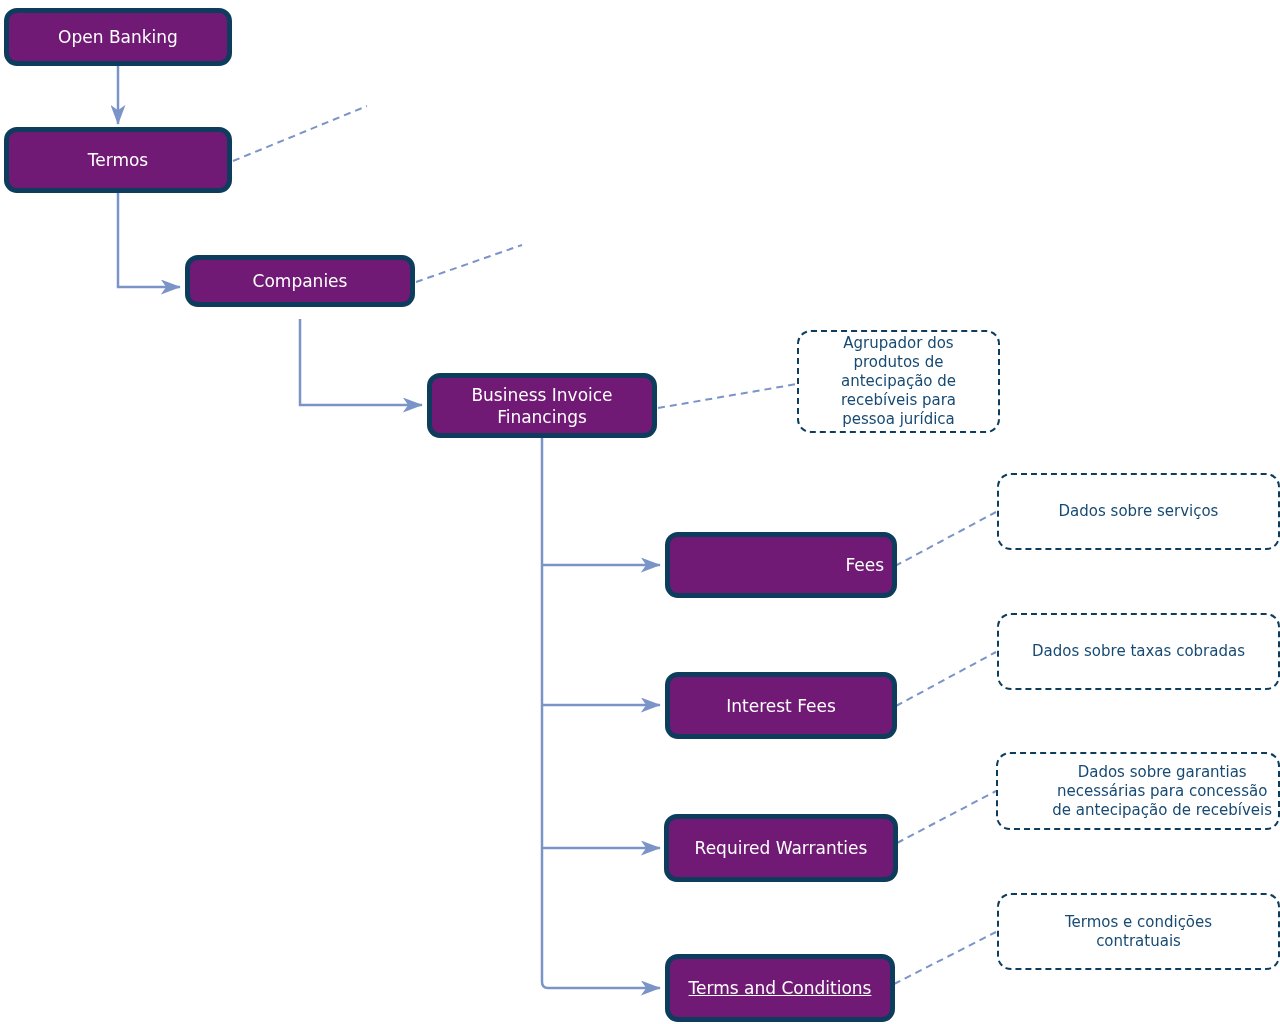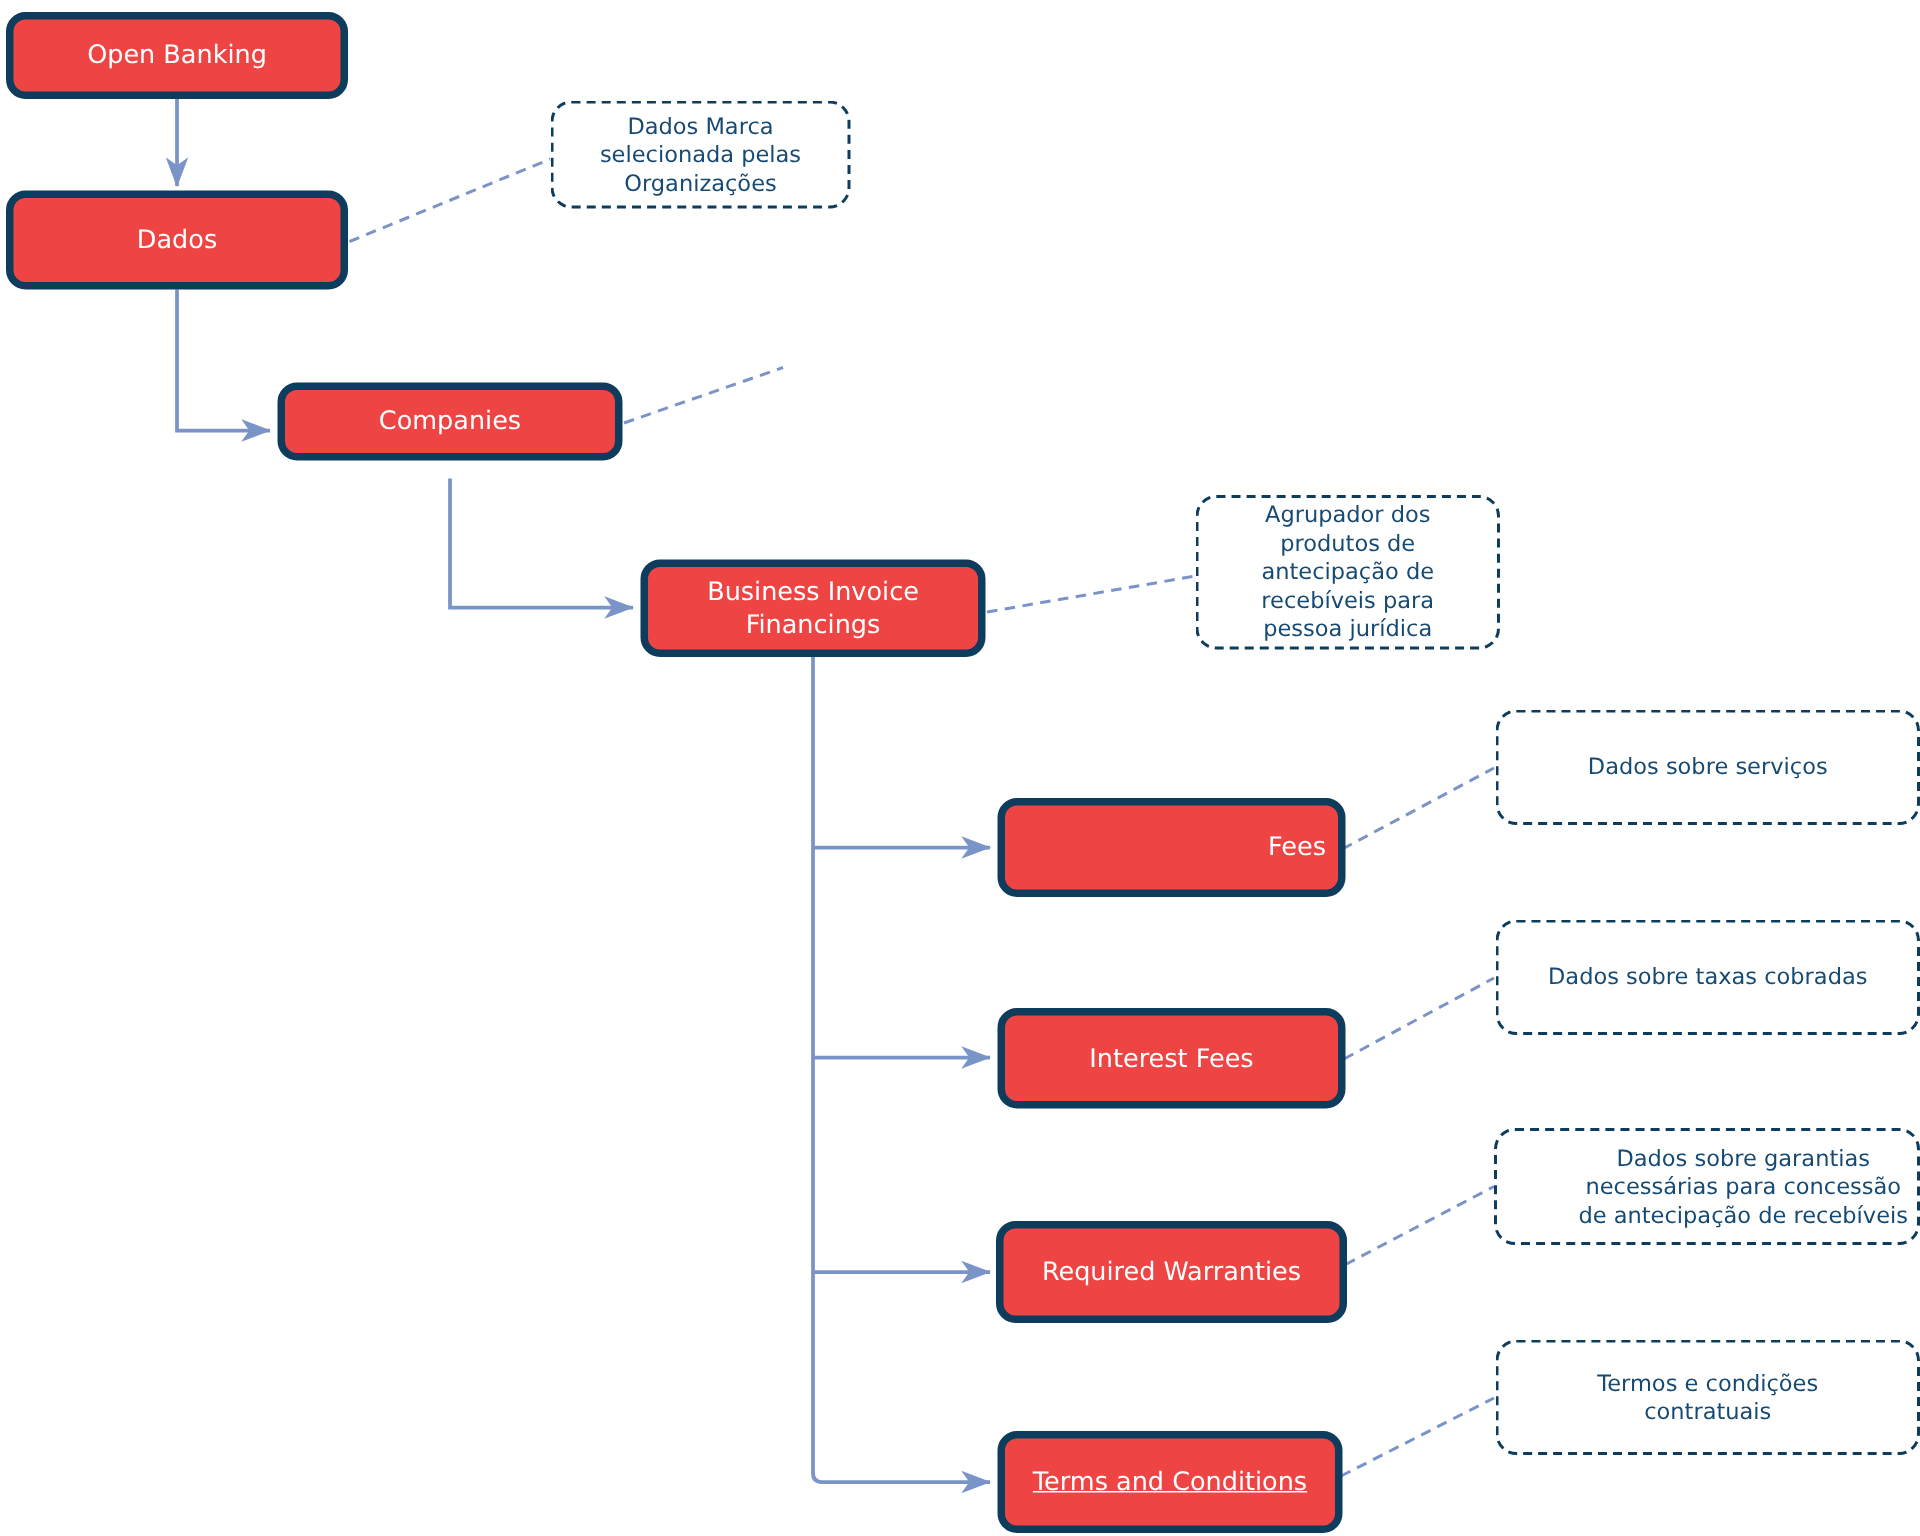--- a/index.html
+++ b/index.html
@@ -15,21 +15,21 @@
     overflow: hidden;
   }
   .connector-layer {
     position: absolute;
     left: 0; top: 0;
     width: 1280px; height: 1024px;
   }
   .node {
     position: absolute;
     box-sizing: border-box;
-    background: #ef4444;
+    background: #701a75;
     border: 5px solid #0d3c5c;
     border-radius: 13px;
     display: flex;
     align-items: center;
     justify-content: center;
     text-align: center;
     color: #ffffff;
     font-size: 17px;
     line-height: 22px;
     padding: 2px 8px;
@@ -79,21 +79,21 @@
     <path d="M896,706 L996,652" fill="none" stroke="#7b94c7" stroke-width="2" stroke-dasharray="7 5"></path>
     <path d="M897,843 L996,791" fill="none" stroke="#7b94c7" stroke-width="2" stroke-dasharray="7 5"></path>
     <path d="M894,984 L996,932" fill="none" stroke="#7b94c7" stroke-width="2" stroke-dasharray="7 5"></path>
   </svg>
 
   <div class="node" style="left:4px; top:8px; width:228px; height:58px;">
     <span class="node-label">Open Banking</span>
   </div>
 
   <div class="node" style="left:4px; top:127px; width:228px; height:66px;">
-    <span class="node-label">Dados</span>
+    <span class="node-label">Termos</span>
   </div>
 
   <div class="node" style="left:185px; top:255px; width:230px; height:52px;">
     <span class="node-label">Companies</span>
   </div>
 
   <div class="node" style="left:427px; top:373px; width:230px; height:65px;">
     <span class="node-label">Business Invoice Financings</span>
   </div>
 
@@ -106,25 +106,20 @@
   </div>
 
   <div class="node" style="left:664px; top:814px; width:234px; height:68px;">
     <span class="node-label">Required Warranties</span>
   </div>
 
   <div class="node" style="left:665px; top:954px; width:230px; height:68px;text-decoration:underline;">
     <span class="node-label">Terms and Conditions</span>
   </div>
 
-  <div class="annotation" style="left:367px; top:67px; width:200px; height:72px;">
-    <span class="annotation-text">Dados Marca
-selecionada pelas
-Organizações</span>
-  </div>
 
 
   <div class="annotation" style="left:797px; top:330px; width:203px; height:103px;">
     <span class="annotation-text">Agrupador dos
 produtos de
 antecipação de
 recebíveis para
 pessoa jurídica</span>
   </div>
 

